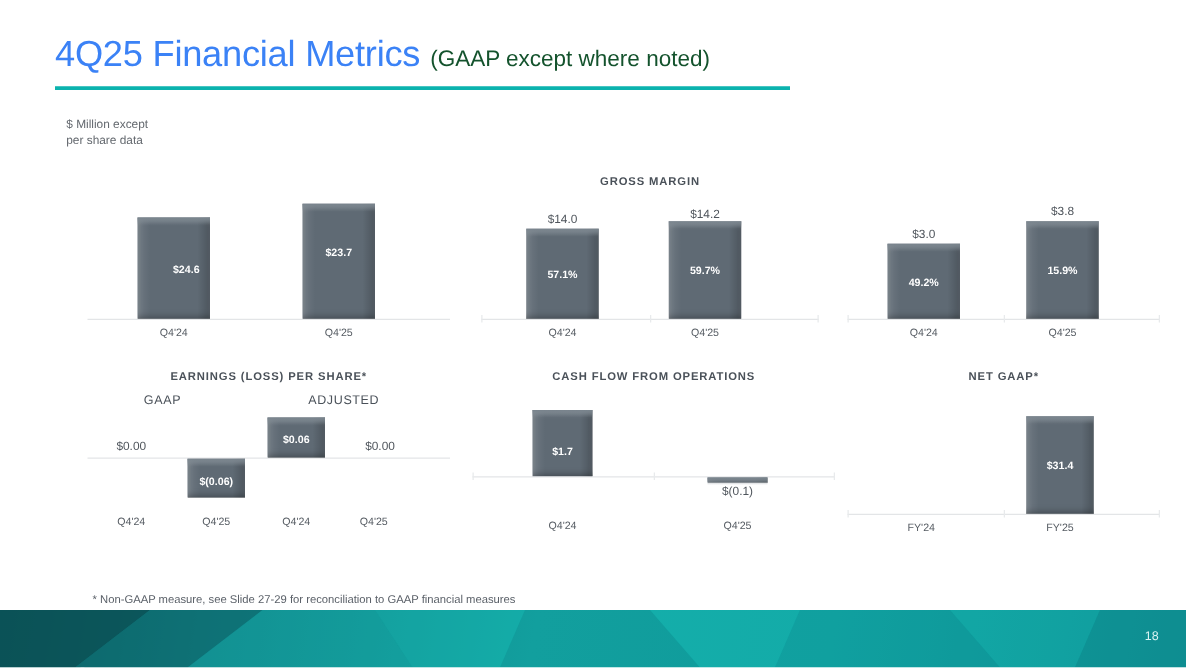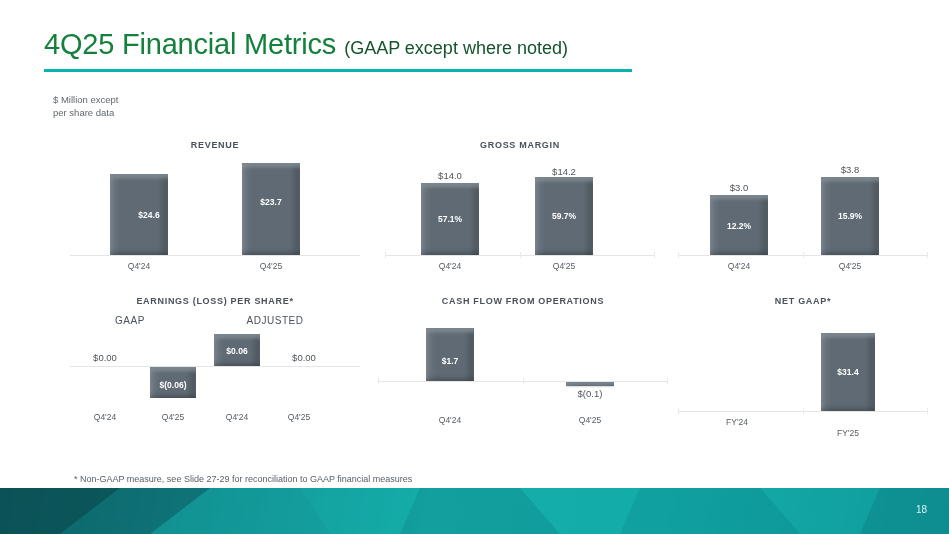--- a/index.html
+++ b/index.html
@@ -18,21 +18,21 @@
 
   
   #slide-title {
     position: absolute;
     left: 44px;
     top: 28px;
     white-space: nowrap;
   }
   #slide-title .title-main {
     font-size: 29px;
-    color: #15803d;
+    color: #3b82f6;
     letter-spacing: -0.2px;
   }
   #slide-title .title-sub {
     font-size: 18px;
     color: #14532d;
     margin-left: 8px;
   }
   #title-rule {
     position: absolute;
     left: 44px;
@@ -197,21 +197,20 @@
 
 <div id="slide-title">
   <span class="title-main">4Q25 Financial Metrics</span><span class="title-sub">(GAAP except where noted)</span>
 </div>
 <div id="title-rule"></div>
 
 <div id="units-note" style="white-space: pre;">$ Million except
 per share data</div>
 
 <div class="panel" id="panel-revenue" style="left:70px; top:140px; width:290px; height:135px;">
-  <div class="panel-title">REVENUE</div>
   <div class="plot" style="top:20px; width:290px; height:115px;">
     <div class="axis-line" style="top:95px;"></div>
     <div class="bar" style="left:40px; bottom:20px; width:58px; height:81px;">
       <div class="bar-value" style="top:36px;margin-left:10px;">$24.6</div>
     </div>
     <div class="bar" style="left:172px; bottom:20px; width:58px; height:92px;">
       <div class="bar-value" style="top:34px;">$23.7</div>
     </div>
     <div class="cat-label" style="left:40px; width:58px; top:101px;">Q4'24</div>
     <div class="cat-label" style="left:172px; width:58px; top:101px;">Q4'25</div>
@@ -239,21 +238,21 @@
 </div>
 
 <div class="panel" id="panel-adjusted-ebitda" style="left:678px; top:140px; width:250px; height:135px;">
   <div class="plot" style="top:20px; width:250px; height:115px;">
     <div class="axis-line" style="top:95px;"></div>
     <div class="tick-sep" style="left:0px; top:92px; height:6px;"></div>
     <div class="tick-sep" style="left:125px; top:92px; height:6px;"></div>
     <div class="tick-sep" style="left:249px; top:92px; height:6px;"></div>
     <div class="outside-label" style="left:32px; width:58px; top:22px;">$3.0</div>
     <div class="bar" style="left:32px; bottom:20px; width:58px; height:60px;">
-      <div class="bar-value" style="top:26px;">12.2%</div>
+      <div class="bar-value" style="top:26px;">49.2%</div>
     </div>
     <div class="outside-label" style="left:143px; width:58px; top:4px;">$3.8</div>
     <div class="bar" style="left:143px; bottom:20px; width:58px; height:78px;">
       <div class="bar-value" style="top:34px;">15.9%</div>
     </div>
     <div class="cat-label" style="left:32px; width:58px; top:101px;">Q4'24</div>
     <div class="cat-label" style="left:143px; width:58px; top:101px;">Q4'25</div>
   </div>
 </div>
 
@@ -311,21 +310,21 @@
     <div class="axis-line" style="top:95px;"></div>
     <div class="tick-sep" style="left:0px; top:92px; height:6px;"></div>
     <div class="tick-sep" style="left:125px; top:92px; height:6px;"></div>
     <div class="tick-sep" style="left:249px; top:92px; height:6px;"></div>
 
     <div class="bar" style="left:143px; bottom:20px; width:54px; height:78px;">
       <div class="bar-value" style="top:34px;">$31.4</div>
     </div>
 
     <div class="cat-label" style="left:32px; width:54px; top:101px;">FY'24</div>
-    <div class="cat-label" style="left:143px; width:54px; top:112px;">FY'25</div>
+    <div class="cat-label" style="left:143px; width:54px; top:101px;">FY'25</div>
   </div>
 </div>
 
 <div id="footnote">* Non-GAAP measure, see Slide 27-29 for reconciliation to GAAP financial measures</div>
 
 <div id="footer">
   <svg id="footer-facets" viewBox="0 0 949 46" preserveAspectRatio="none">
     <polygon points="0,0 120,0 60,46 0,46" fill="#0a5055" opacity="0.85"></polygon>
     <polygon points="120,0 210,0 150,46 60,46" fill="#0d686c" opacity="0.7"></polygon>
     <polygon points="210,0 300,0 330,46 150,46" fill="#14a3a1" opacity="0.35"></polygon>

